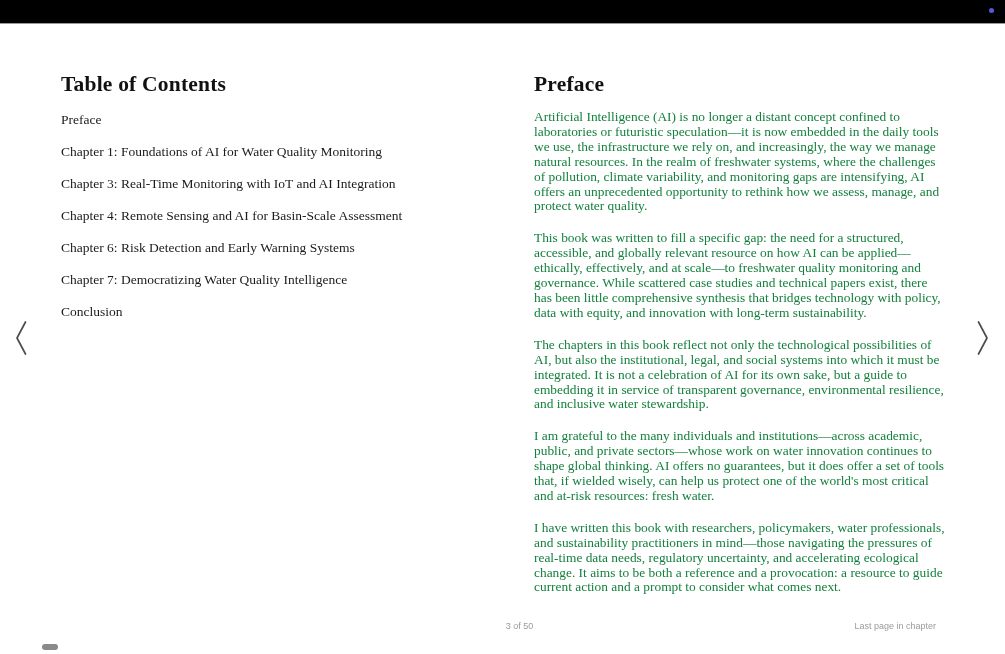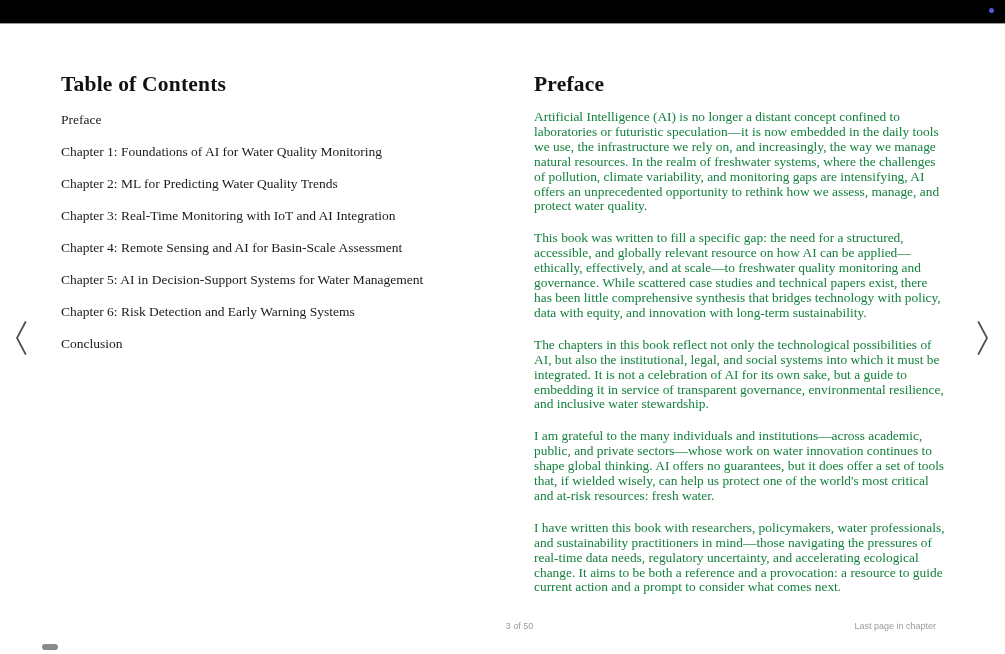--- a/index.html
+++ b/index.html
@@ -91,25 +91,24 @@
         <polyline points="6.5,3 15,19 6.5,35" fill="none" stroke="#4d4d4d" stroke-width="1.7" stroke-linecap="round" stroke-linejoin="round"></polyline>
       </svg>
     </span>
   </button>
 
   <div class="toc-column">
     <div class="toc-title">Table of Contents</div>
     <div class="toc-list">
         <div class="toc-item">Preface</div>
         <div class="toc-item">Chapter 1: Foundations of AI for Water Quality Monitoring</div>
-        <div class="toc-item">Chapter 2: ML for Predicting Water Quality Trends</div>
         <div class="toc-item">Chapter 3: Real-Time Monitoring with IoT and AI Integration</div>
         <div class="toc-item">Chapter 4: Remote Sensing and AI for Basin-Scale Assessment</div>
-        <div class="toc-item">Chapter 5: AI in Decision-Support Systems for Water Management</div>
         <div class="toc-item">Chapter 6: Risk Detection and Early Warning Systems</div>
+        <div class="toc-item">Chapter 7: Democratizing Water Quality Intelligence</div>
         <div class="toc-item">Conclusion</div>
       </div>
   </div>
 
   <div class="page-column">
     <div class="page-title">Preface</div>
     <div class="page-body">
         <div class="body-para">Artificial Intelligence (AI) is no longer a distant concept confined to laboratories or futuristic speculation—it is now embedded in the daily tools we use, the infrastructure we rely on, and increasingly, the way we manage natural resources. In the realm of freshwater systems, where the challenges of pollution, climate variability, and monitoring gaps are intensifying, AI offers an unprecedented opportunity to rethink how we assess, manage, and protect water quality.</div>
         <div class="body-para">This book was written to fill a specific gap: the need for a structured, accessible, and globally relevant resource on how AI can be applied—ethically, effectively, and at scale—to freshwater quality monitoring and governance. While scattered case studies and technical papers exist, there has been little comprehensive synthesis that bridges technology with policy, data with equity, and innovation with long-term sustainability.</div>
         <div class="body-para">The chapters in this book reflect not only the technological possibilities of AI, but also the institutional, legal, and social systems into which it must be integrated. It is not a celebration of AI for its own sake, but a guide to embedding it in service of transparent governance, environmental resilience, and inclusive water stewardship.</div>

